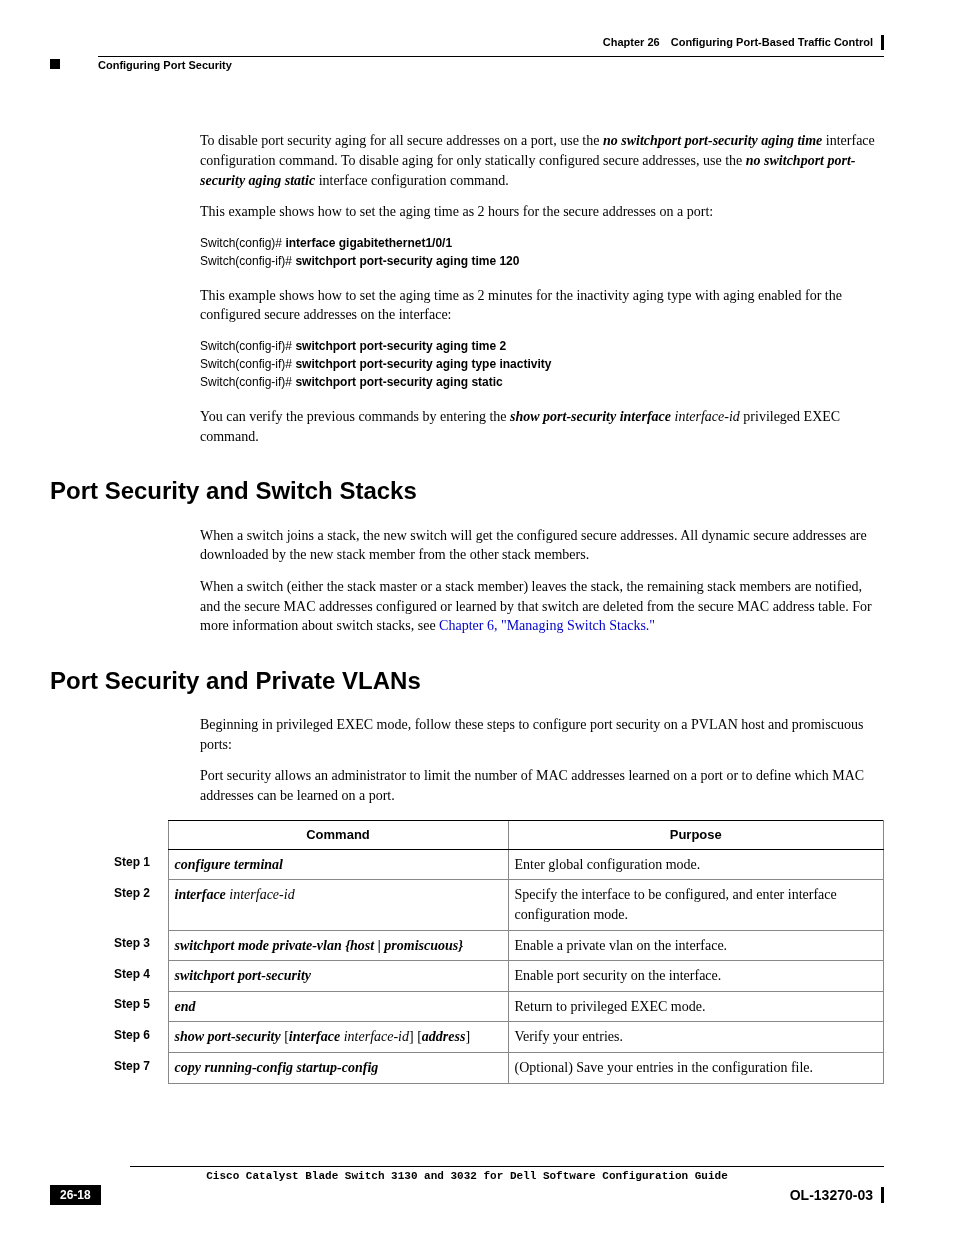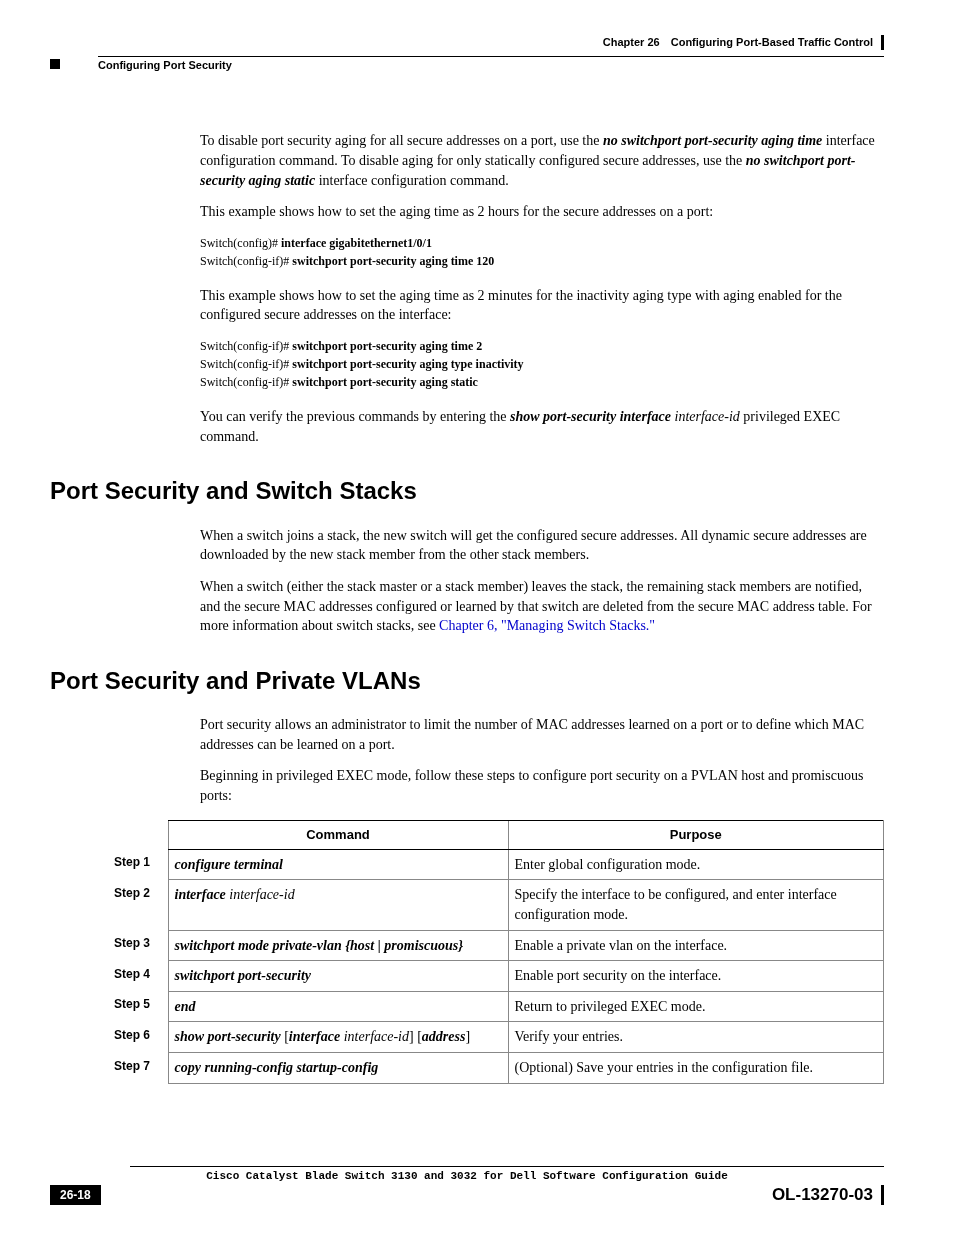--- a/index.html
+++ b/index.html
@@ -49,21 +49,21 @@
   }
   .content {
     margin-left: 150px;
     margin-top: 60px;
     line-height: 1.4;
   }
   .content p { margin-bottom: 12px; }
   .cmd-inline-b { font-weight: bold; font-style: italic; }
   .cmd-inline-i { font-style: italic; }
   pre {
-    font-family: Liberation Serif, serif;
+    font-family: Liberation Sans, sans-serif;
     font-size: 12px;
     white-space: pre-wrap;
     margin: 6px 0 16px 0;
     line-height: 1.5;
   }
   .link { color: #0000cc; }
   h2 {
     font-family: Arial, Helvetica, sans-serif;
     font-weight: bold;
     font-size: 24px;
@@ -142,21 +142,21 @@
     background: #000;
     color: #fff;
     font-family: Arial, Helvetica, sans-serif;
     font-weight: bold;
     font-size: 12px;
     padding: 3px 10px;
   }
   .doc-id {
     font-family: Arial, Helvetica, sans-serif;
     font-weight: bold;
-    font-size: 17px;
+    font-size: 14px;
     border-right: 3px solid #000;
     padding-right: 8px;
   }
 </style>
 </head>
 <body>
 
 <div class="header-row">
   <span></span>
   <span class="header-right">
@@ -192,22 +192,22 @@
 
   <h2>Port Security and Switch Stacks</h2>
 
   <p>When a switch joins a stack, the new switch will get the configured secure addresses. All dynamic secure addresses are downloaded by the new stack member from the other stack members.</p>
   <p>
     <span>When a switch (either the stack master or a stack member) leaves the stack, the remaining stack members are notified, and the secure MAC addresses configured or learned by that switch are deleted from the secure MAC address table. For more information about switch stacks, see </span><span class="link">Chapter 6, "Managing Switch Stacks."</span>
   </p>
 
   <h2>Port Security and Private VLANs</h2>
 
+  <p>Beginning in privileged EXEC mode, follow these steps to configure port security on a PVLAN host and promiscuous ports:</p>
   <p>Port security allows an administrator to limit the number of MAC addresses learned on a port or to define which MAC addresses can be learned on a port.</p>
-  <p>Beginning in privileged EXEC mode, follow these steps to configure port security on a PVLAN host and promiscuous ports:</p>
 
   <table class="steps">
     <thead>
       <tr>
         <th class="step-col"></th>
         <th class="cmd-col">Command</th>
         <th class="purpose-col">Purpose</th>
       </tr>
     </thead>
     <tbody>

